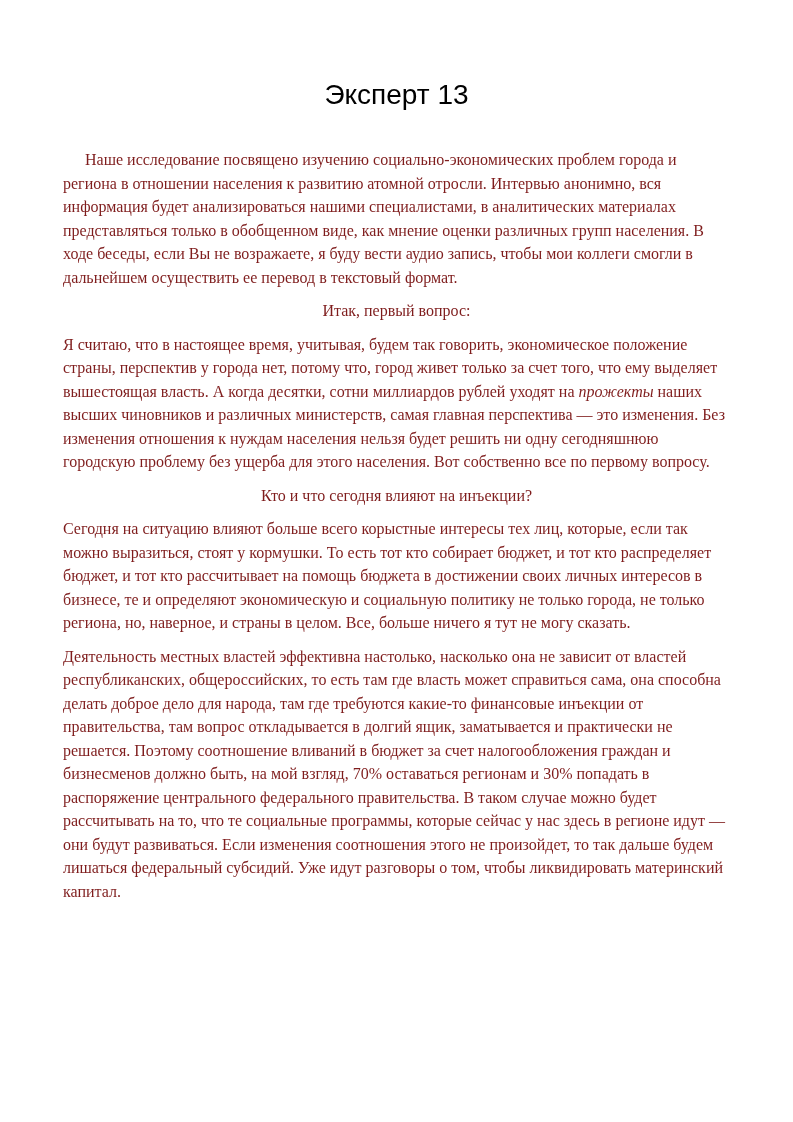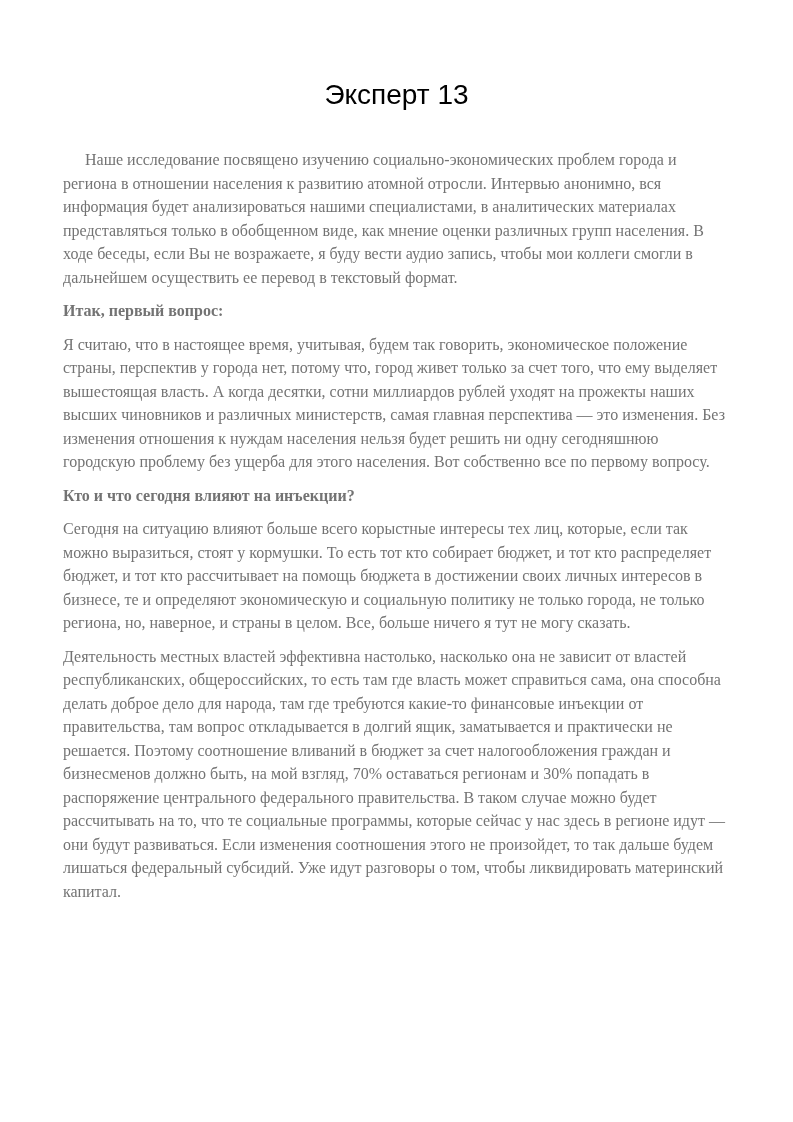--- a/index.html
+++ b/index.html
@@ -28,32 +28,34 @@
     text-align: center;
     margin: 0 0 37px 0;
     color: #000000;
   }
   .block {
     font-family: "Liberation Serif", serif;
     font-size: 16px;
     line-height: 23.5px;
     margin: 10px 0;
     text-align: left;
-    color: #737373;
+    color: #7f1d1d;
   }
   .block.first {
     margin-top: 0;
   }
   .indent-first-line {
     text-indent: 22px;
   }
   .question {
-    font-weight: 700;
+    font-weight: 400;
+    text-align: center;
   }
   .italic-run {
+    font-style: italic;
   }
 </style>
 </head>
 <body>
 
 <div class="page">
 
   <h1 class="doc-title">Эксперт 13</h1>
 
   <p class="block first indent-first-line">Наше исследование посвящено изучению социально-экономических проблем города и региона в отношении населения к развитию атомной отросли. Интервью анонимно, вся информация будет анализироваться нашими специалистами, в аналитических материалах представляться только в обобщенном виде, как мнение оценки различных групп населения. В ходе беседы, если Вы не возражаете, я буду вести аудио запись, чтобы мои коллеги смогли в дальнейшем осуществить ее перевод в текстовый формат.</p>

